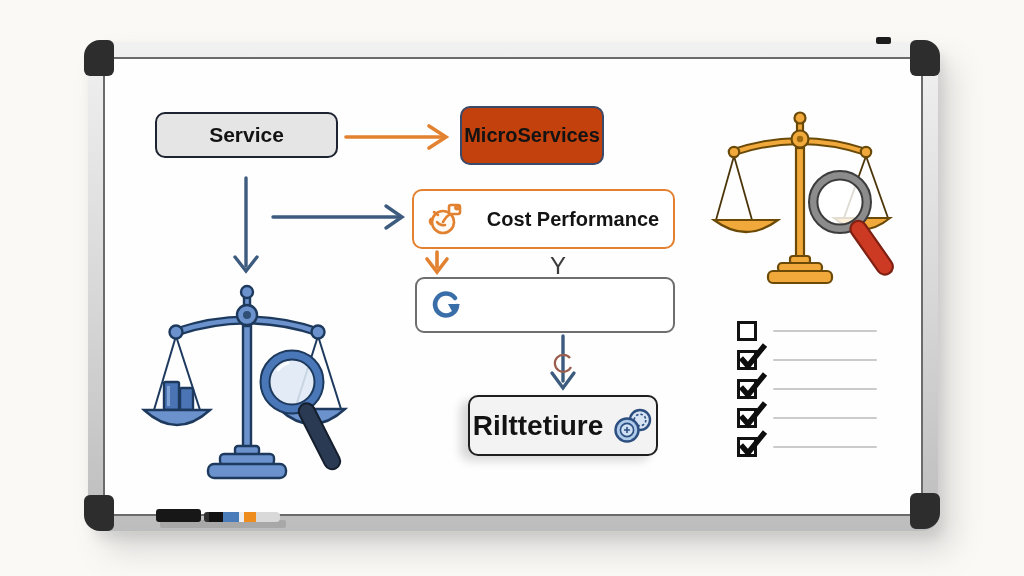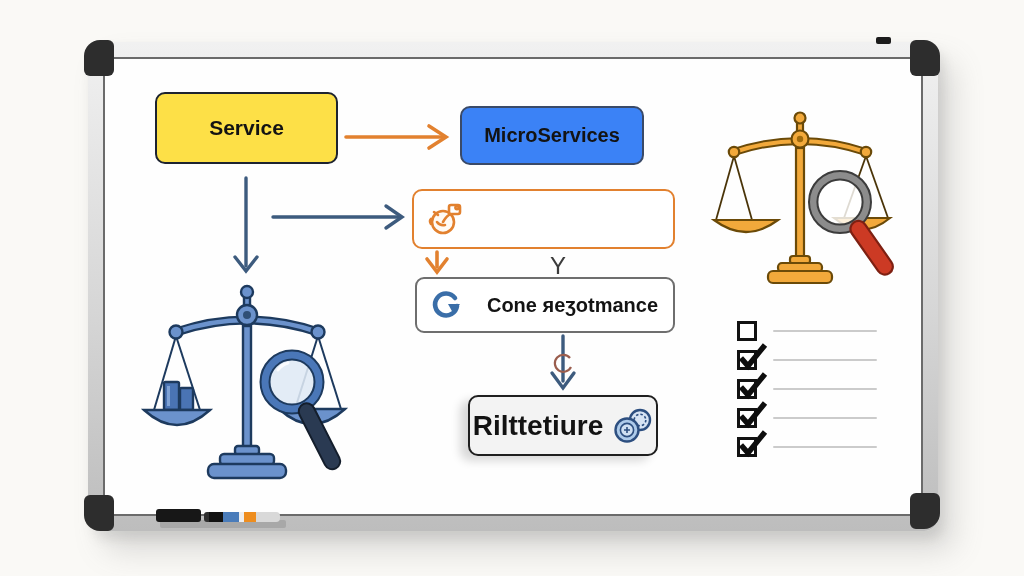--- a/index.html
+++ b/index.html
@@ -28,22 +28,22 @@
   .corner.tr{left:910px;top:40px;border-radius:6px 16px 6px 6px;}
   .corner.bl{left:84px;top:495px;border-radius:6px 6px 6px 16px;}
   .corner.br{left:910px;top:493px;border-radius:6px 6px 16px 6px;}
   .hanger{left:876px;top:37px;width:15px;height:7px;background:#1c1c1c;border-radius:2px;}
   
   .fbox{
     display:flex;align-items:center;justify-content:center;gap:10px;
     border-radius:10px;box-sizing:border-box;white-space:nowrap;
     color:#131313;font-weight:600;
   }
-  .box-service{left:155px;top:92px;width:183px;height:72px;background:#fde047;border:2.5px solid #1d2330;font-size:21px;}
-  .box-micro{left:460px;top:106px;width:184px;height:59px;background:#3b82f6;border:2.5px solid #3a4a68;font-size:20px;}
+  .box-service{left:155px;top:112px;width:183px;height:46px;background:#e5e5e5;border:2.5px solid #1d2330;font-size:21px;}
+  .box-micro{left:460px;top:106px;width:144px;height:59px;background:#c2410c;border:2.5px solid #3a4a68;font-size:20px;}
   .box-cost{left:412px;top:189px;width:263px;height:60px;background:#ffffff;border:2.2px solid #e2812f;font-size:20px;justify-content:flex-start;padding-left:13px;}
   .box-cost .lbl{flex:1;text-align:center;}
   .box-cone{left:415px;top:277px;width:260px;height:56px;background:#ffffff;border:2px solid #6e6e6e;border-radius:9px;font-size:20px;justify-content:flex-start;padding-left:13px;}
   .box-cone .lbl{flex:1;text-align:center;}
   .box-rilt{left:468px;top:395px;width:190px;height:61px;background:#f3f3f3;border:2.5px solid #1f1f1f;font-size:28px;box-shadow:-8px 5px 10px rgba(0,0,0,0.15);}
   .branch-label{left:546px;top:252px;width:24px;text-align:center;font-size:24px;color:#3c3c3c;font-weight:400;}
   
   .checklist{left:737px;top:321px;}
   .check-row{display:flex;align-items:center;height:20px;margin-bottom:9px;}
   .checkbox{width:20px;height:20px;border:3px solid #121212;box-sizing:border-box;background:#fff;position:relative;flex:0 0 auto;}
@@ -106,30 +106,30 @@
     <g fill="none" stroke="#e2812f" stroke-width="2.6" stroke-linecap="round">
       <circle cx="16" cy="21" r="11" fill="#fffaf4"></circle>
       <path d="M 16 21 Q 20 14 24 13"></path>
       <path d="M 10 21 Q 13 25 18 24"></path>
       <rect x="22" y="4" width="11" height="9" rx="2" fill="#fff"></rect>
       <circle cx="30" cy="6.5" r="1.6"></circle>
       <path d="M 7 11 L 11 14"></path>
       <path d="M 4 18 Q 2 20 4 23"></path>
     </g>
   </svg>
+  <span class="lbl">Cost Performance</span>
 </div>
 
 <div class="abs branch-label">Y</div>
 
 <div class="abs fbox box-cone">
   <svg width="32" height="32" viewBox="0 0 32 32">
     <path d="M 25 9 A 11 11 0 1 0 27 17" fill="none" stroke="#3a6ea8" stroke-width="4.6" stroke-linecap="round"></path>
     <path d="M 18 15 L 30 15 L 23 24 Z" fill="#3a6ea8"></path>
   </svg>
-  <span class="lbl">Cone яeʒotmance</span>
 </div>
 
 <div class="abs fbox box-rilt">
   <span>Rilttetiure</span>
   <svg width="40" height="36" viewBox="0 0 40 36">
     <g stroke="#2d4f80" stroke-width="2.4">
       <circle cx="27" cy="12" r="10" fill="#d7e4f4"></circle>
       <circle cx="27" cy="12" r="5.8" fill="none" stroke-width="1.6" stroke-dasharray="2.5 2"></circle>
       <circle cx="14" cy="22" r="11.5" fill="#aecbea"></circle>
       <circle cx="14" cy="22" r="6.6" fill="#cfe0f2" stroke-width="1.6"></circle>

